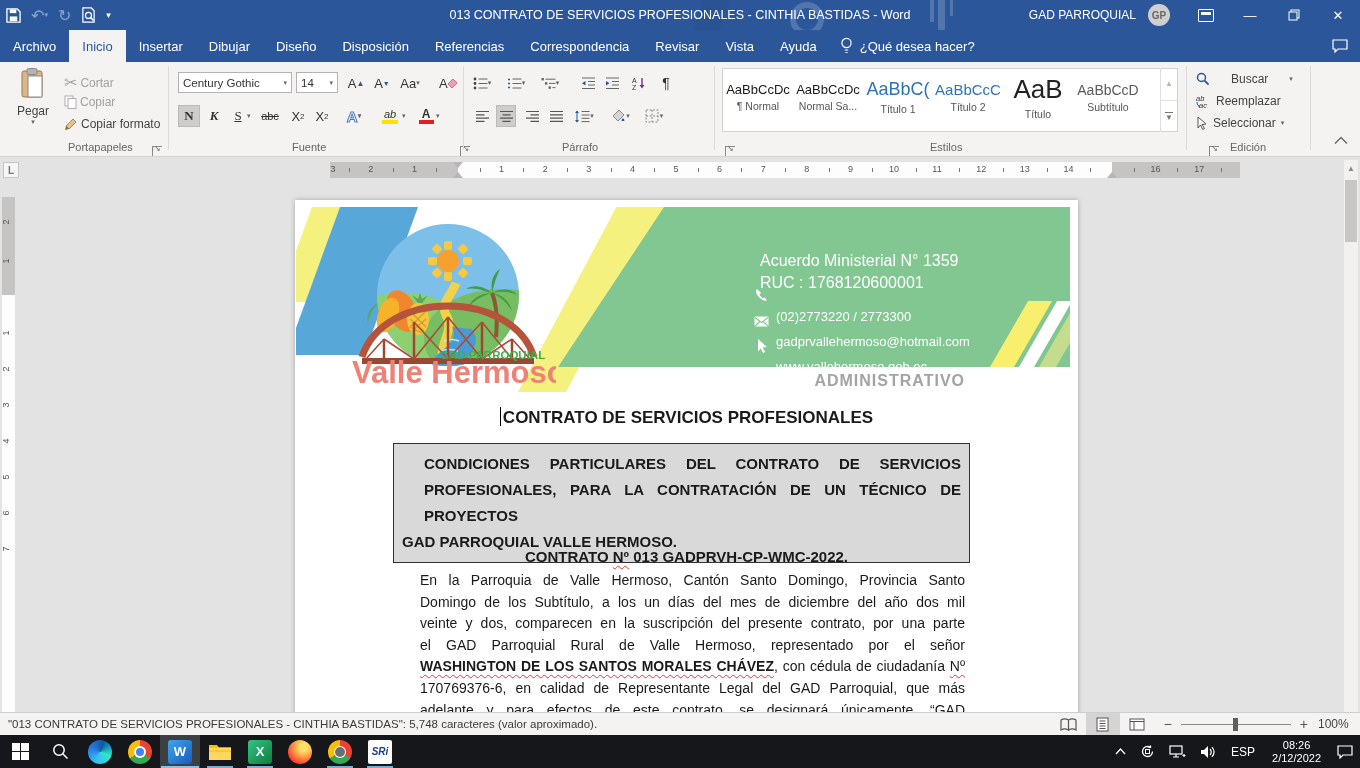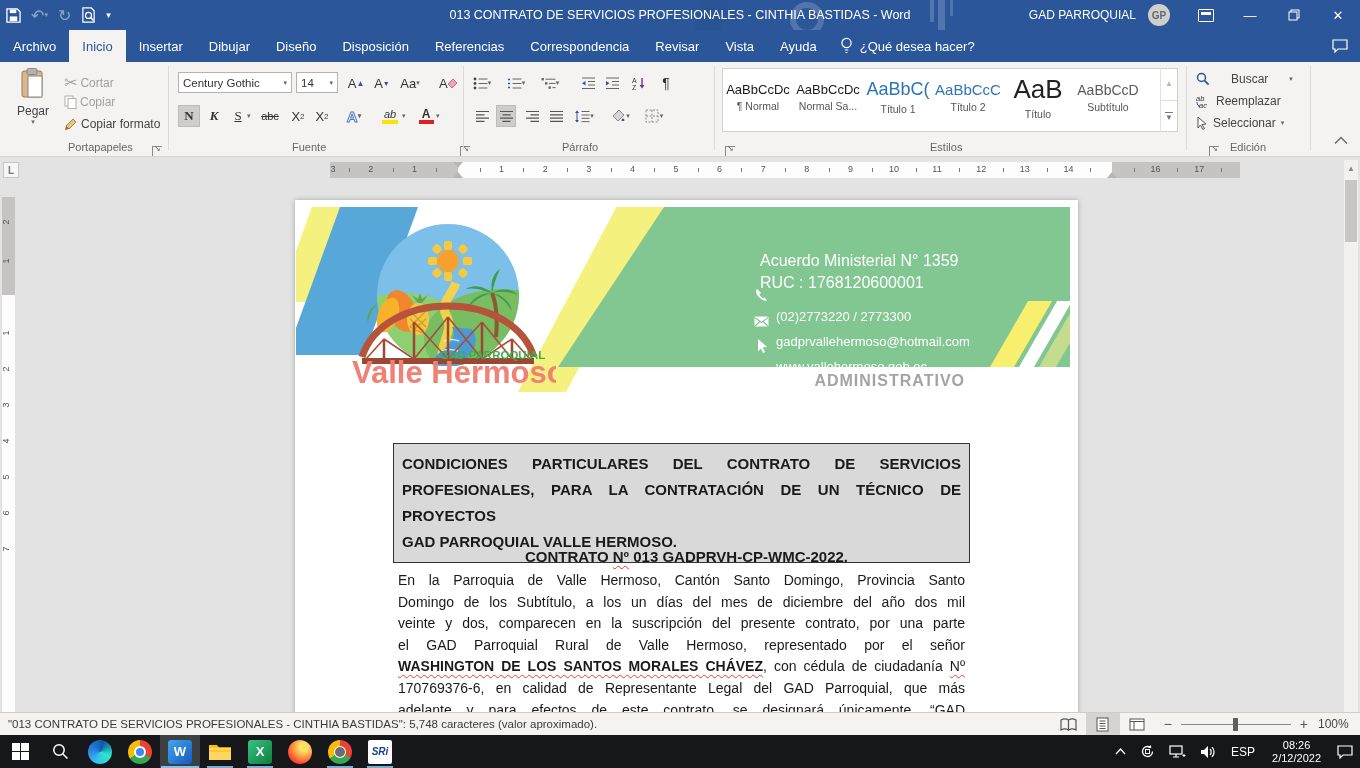--- a/index.html
+++ b/index.html
@@ -77,21 +77,21 @@
     clip-path:polygon(368px 0,774px 0,774px 160px,262px 160px);}
   .gl{position:absolute;color:#fff;white-space:nowrap;margin-top:21px;}
   .cicon{position:absolute;width:15px;height:15px;}
   #admin{font-weight:bold;color:#a3a3a3;font-size:16px;letter-spacing:1px;z-index:3;}
 
   
   .doct{font-family:"Liberation Sans",sans-serif;color:#1a1a1a;}
   #dtitle{width:783px;text-align:center;font-size:17px;font-weight:bold;}
   .caret{display:inline-block;width:1px;height:19px;background:#000;vertical-align:-3px;margin-right:2px;}
   #graybox{background:#d9d9d9;border:1px solid #333;padding:7px 8px;font-weight:bold;font-size:15px;line-height:26px;}
-  .jline{text-align:justify;text-align-last:justify;}
+  .jline{text-align:justify;text-align-last:justify;margin-left:22px;}
   .jlast{text-align:left;text-align-last:left;}
   #cheading{width:783px;text-align:center;font-weight:bold;font-size:15px;}
   #parabody{font-size:14px;line-height:21.6px;}
   #parabody .jline{text-align-last:justify;}
   .sp{text-decoration:underline wavy #e23b2e 1px;text-underline-offset:3px;}
   .b{font-weight:bold;}
 
   
   #statusbar{left:0;top:712px;width:1360px;height:23px;background:#f4f3f2;border-top:1px solid #d0cecc;
     display:flex;align-items:center;font-size:11.5px;color:#3b3a39;}
@@ -589,20 +589,23 @@
           </svg>
         <div class="gl" style="left:480px;top:106px;font-size:13px;">gadprvallehermoso@hotmail.com</div>
         <svg class="cicon" style="left:459px;top:131px;" viewBox="0 0 15 15">
             <path d="M3 1l9 8-4.5.6 2.7 4.4-2 1L5.8 10.6 3 13.5z" fill="#fff"></path>
           </svg>
         <div class="gl" style="left:480px;top:131px;font-size:13px;">www.vallehermoso.gob.ec</div>
       </div>
 
       <div class="abs doct" id="admin" style="right:113px;top:172px;">ADMINISTRATIVO</div>
 
+      <div class="abs doct" id="dtitle" style="left:0;top:207px;">
+        <span class="caret"></span><span class="b">CONTRATO DE SERVICIOS PROFESIONALES</span>
+      </div>
 
       <div class="abs doct" id="graybox" style="left:98px;top:243px;width:577px;">
         <div class="jline">CONDICIONES PARTICULARES DEL CONTRATO DE SERVICIOS</div>
         <div class="jline">PROFESIONALES, PARA LA CONTRATACIÓN DE UN TÉCNICO DE PROYECTOS</div>
         <div class="jlast">GAD PARROQUIAL VALLE HERMOSO.</div>
       </div>
 
       <div class="abs doct" id="cheading" style="left:0;top:348px;">
         <span>CONTRATO </span><span class="sp">Nº</span><span> 013 GADPRVH-CP-WMC-2022.</span>
       </div>

